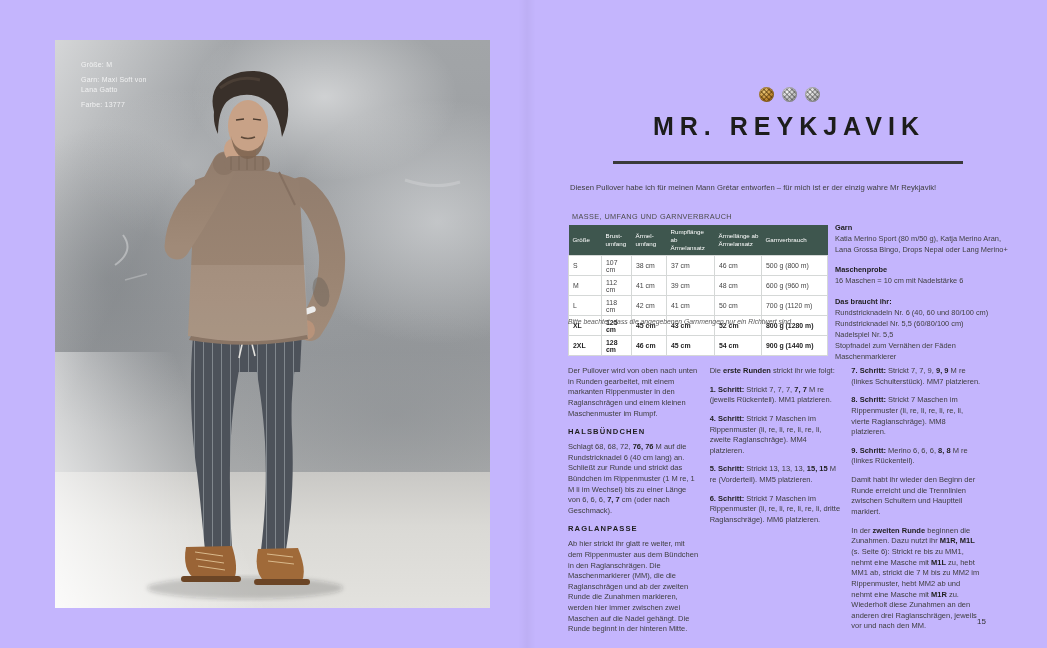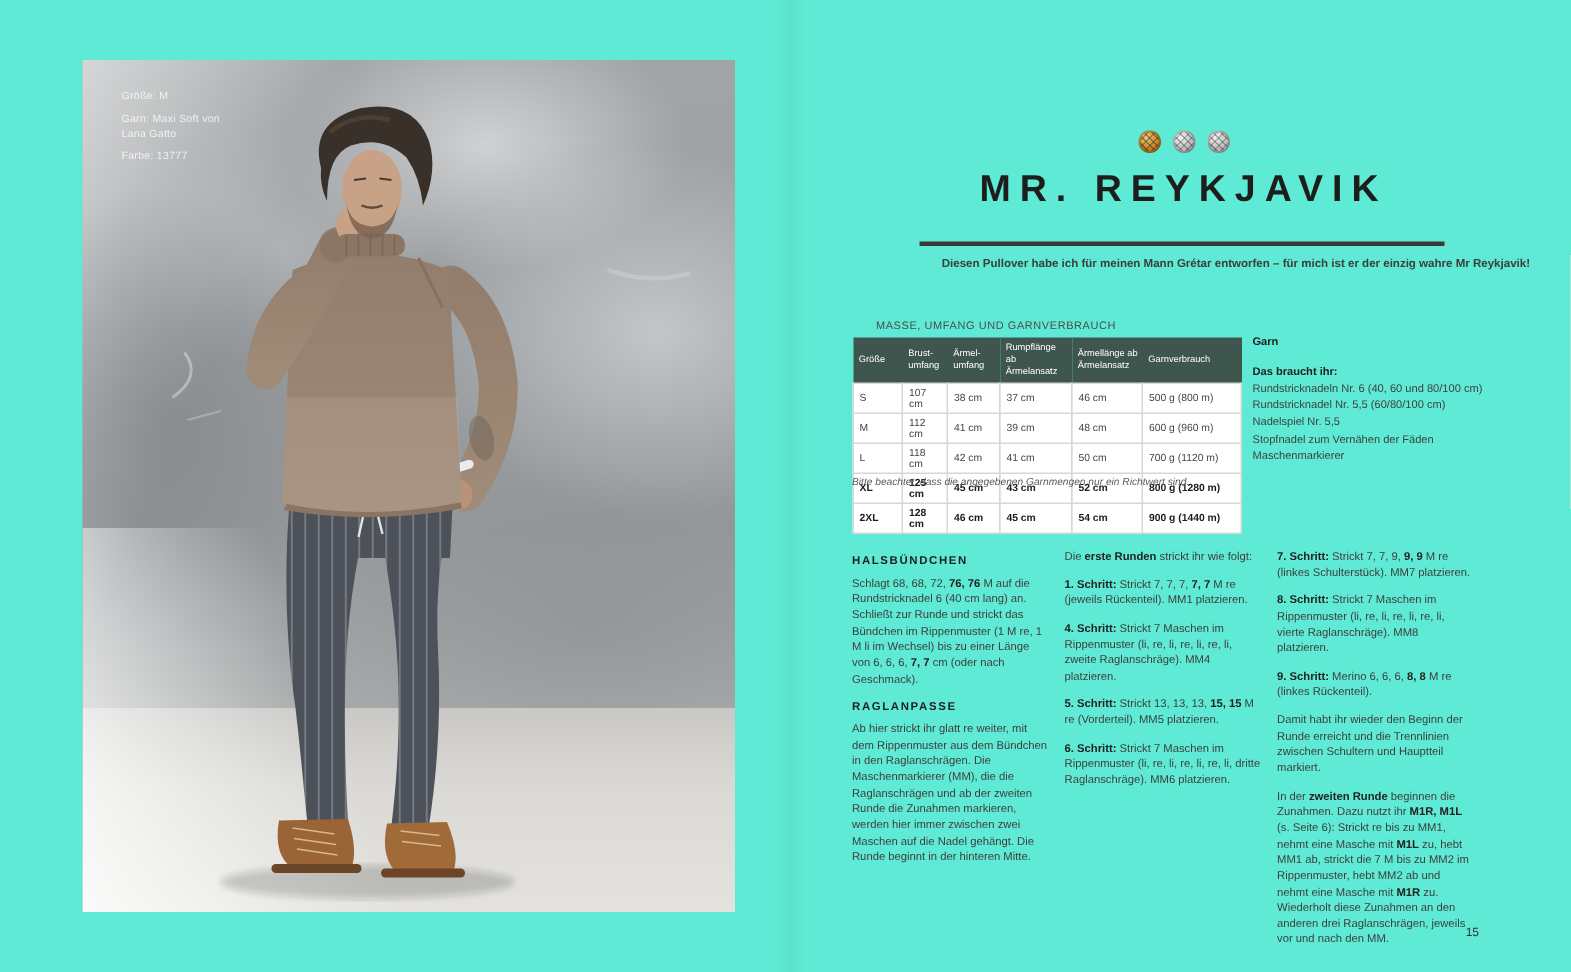--- a/index.html
+++ b/index.html
@@ -1,16 +1,16 @@
 <!DOCTYPE html>
 <html><head>
 <meta charset="utf-8">
 <style>
   html,body{margin:0;padding:0;background:#e8e8e8;}
-  .spread{position:relative;width:1047px;height:648px;background:#5eead4;
+  .spread{position:relative;width:1047px;height:648px;background:#c4b5fd;
     font-family:"Liberation Sans", sans-serif;overflow:hidden;margin:0 auto;}
   .gutter{position:absolute;left:518px;top:0;width:18px;height:648px;
     background:linear-gradient(90deg,transparent,rgba(0,0,0,.035),transparent);}
 
   
   .photo{position:absolute;left:55px;top:40px;width:435px;height:568px;overflow:hidden;
     background:
       radial-gradient(ellipse 190px 120px at 62% 10%, rgba(255,255,255,.50), transparent 70%),
       radial-gradient(ellipse 220px 170px at 88% 32%, rgba(228,230,232,.55), transparent 72%),
       radial-gradient(ellipse 170px 220px at 12% 42%, rgba(116,120,124,.45), transparent 70%),
@@ -37,24 +37,24 @@
   .ball::after{content:"";position:absolute;inset:1px;border-radius:50%;
     background:repeating-linear-gradient(45deg, rgba(50,50,50,.38) 0 1px, transparent 1px 3.5px),
                repeating-linear-gradient(-45deg, rgba(50,50,50,.30) 0 1px, transparent 1px 3.5px);}
   .ball.filled{background:radial-gradient(circle at 35% 30%, #ecc878, #b9832e 58%, #855818);}
   .ball.filled::after{background:repeating-linear-gradient(45deg, rgba(70,40,0,.45) 0 1px, transparent 1px 3.5px),
                repeating-linear-gradient(-45deg, rgba(70,40,0,.38) 0 1px, transparent 1px 3.5px);}
 
   .title{position:absolute;top:112px;left:0;width:100%;margin:0;text-align:center;
     font-size:25px;font-weight:700;letter-spacing:6px;color:#1d1d1b;}
   .rule{position:absolute;top:161px;left:45px;right:47px;height:2.5px;background:#3a3a3a;}
-  .intro{position:absolute;top:171px;left:-10px;right:-10px;margin:0;text-align:right;
-    font-size:7.7px;color:#3d3d3d;font-weight:bold;}
-
-  .table-heading{position:absolute;top:212px;left:16px;font-size:7.3px;color:#4c4c4c;letter-spacing:.4px;text-align:right;}
+  .intro{position:absolute;top:171px;left:-10px;right:-10px;margin:12px;text-align:left;
+    font-size:7.7px;color:#3d3d3d;}
+
+  .table-heading{position:absolute;top:212px;left:4px;font-size:7.3px;color:#4c4c4c;letter-spacing:.4px;text-align:right;}
   table.size-table{position:absolute;top:225px;left:0;width:259px;border-collapse:collapse;table-layout:fixed;}
   table.size-table th{background:#3e564e;color:#fff;font-weight:400;font-size:6.2px;text-align:left;
     padding:3px 3px 3px 4px;white-space:pre-line;line-height:1.3;vertical-align:middle;}
   table.size-table td{font-size:6.9px;color:#454545;padding:2.5px 3px 2.5px 4px;
     border:1px solid #d5d8d7;background:#fff;}
   table.size-table tr.bold-row td{font-weight:700;color:#1c1c1c;}
   .note{position:absolute;top:318px;left:0;margin:0;font-style:italic;font-size:6.8px;color:#5a5a5a;}
 
   .materials{position:absolute;top:210px;left:267px;width:176px;font-size:7.4px;line-height:1.5;color:#3f3f3f;}
   .mat-h{font-weight:700;color:#1e1e1e;margin-top:9px;}
@@ -231,33 +231,39 @@
             <td>900 g (1440 m)</td>
           </tr>
         </tbody>
     </table>
 
     <p class="note">Bitte beachtet, dass die angegebenen Garnmengen nur ein Richtwert sind.</p>
 
     <div class="materials">
         <div>
           <div class="mat-h">Garn</div>
+          <div class="mat-line">Katia Merino Sport (80 m/50 g), Katja Merino Aran, Lana Grossa Bingo, Drops Nepal oder Lang Merino+</div>
+        </div>
+        <div>
+          <div class="mat-h">Maschenprobe</div>
+          <div class="mat-line">16 Maschen = 10 cm mit Nadelstärke 6</div>
         </div>
         <div>
           <div class="mat-h">Das braucht ihr:</div>
           <div class="mat-line">Rundstricknadeln Nr. 6 (40, 60 und 80/100 cm)</div>
           <div class="mat-line">Rundstricknadel Nr. 5,5 (60/80/100 cm)</div>
           <div class="mat-line">Nadelspiel Nr. 5,5</div>
           <div class="mat-line">Stopfnadel zum Vernähen der Fäden</div>
           <div class="mat-line">Maschenmarkierer</div>
         </div>
       </div>
 
     <div class="cols">
       <div class="col">
+          <div class="col-p"><span>Der Pullover wird von oben nach unten in Runden gearbeitet, mit einem markanten Rippenmuster in den Raglanschrägen und einem kleinen Maschenmuster im Rumpf.</span></div>
           <div class="col-h"><span>HALSBÜNDCHEN</span></div>
           <div class="col-p"><span>Schlagt 68, 68, 72, </span><span class="b">76, 76</span><span> M auf die Rundstricknadel 6 (40 cm lang) an. Schließt zur Runde und strickt das Bündchen im Rippenmuster (1 M re, 1 M li im Wechsel) bis zu einer Länge von 6, 6, 6, </span><span class="b">7, 7</span><span> cm (oder nach Geschmack).</span></div>
           <div class="col-h"><span>RAGLANPASSE</span></div>
           <div class="col-p"><span>Ab hier strickt ihr glatt re weiter, mit dem Rippenmuster aus dem Bündchen in den Raglanschrägen. Die Maschenmarkierer (MM), die die Raglanschrägen und ab der zweiten Runde die Zunahmen markieren, werden hier immer zwischen zwei Maschen auf die Nadel gehängt. Die Runde beginnt in der hinteren Mitte.</span></div>
         </div>
       <div class="col">
           <div class="col-p"><span>Die </span><span class="b">erste Runden</span><span> strickt ihr wie folgt:</span></div>
           <div class="col-p"><span class="b">1. Schritt:</span><span> Strickt 7, 7, 7, </span><span class="b">7, 7</span><span> M re (jeweils Rückenteil). MM1 platzieren.</span></div>
           <div class="col-p"><span class="b">4. Schritt:</span><span> Strickt 7 Maschen im Rippenmuster (li, re, li, re, li, re, li, zweite Raglanschräge). MM4 platzieren.</span></div>
           <div class="col-p"><span class="b">5. Schritt:</span><span> Strickt 13, 13, 13, </span><span class="b">15, 15</span><span> M re (Vorderteil). MM5 platzieren.</span></div>

